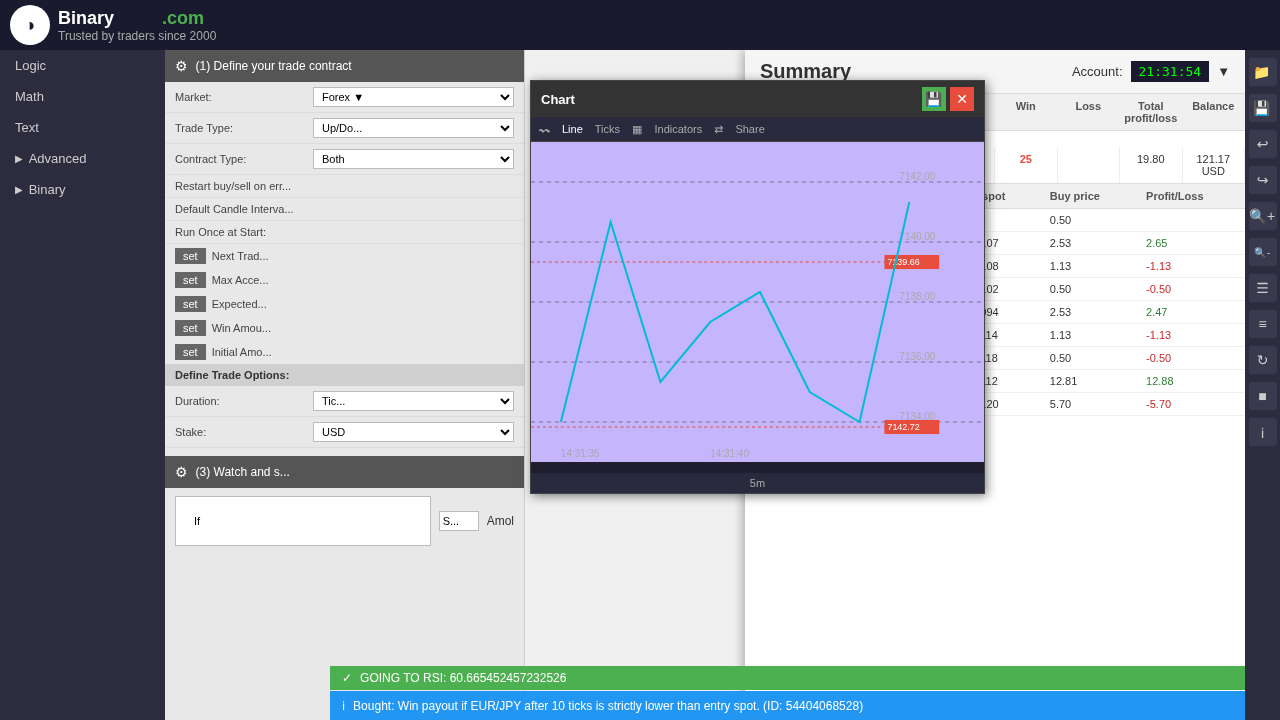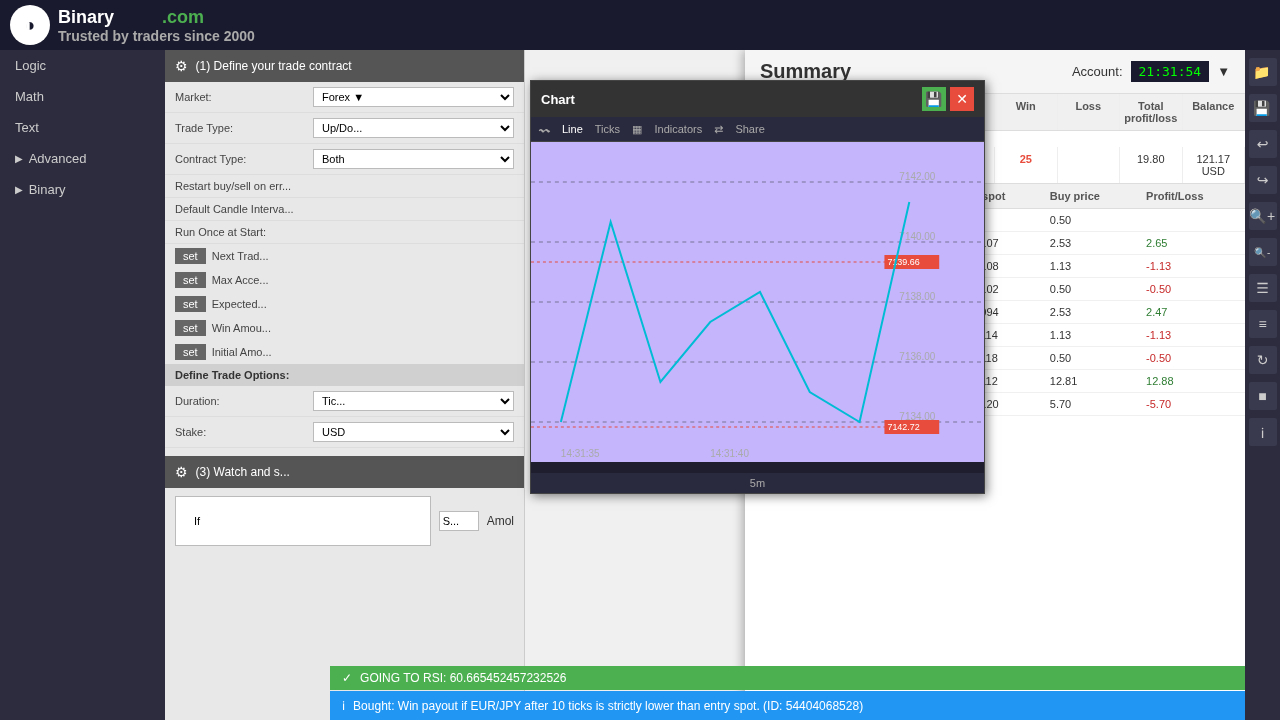--- a/index.html
+++ b/index.html
@@ -5,21 +5,21 @@
     * { box-sizing: border-box; margin: 0; padding: 0; }
     body { background: #1a1a2e; font-family: Arial, sans-serif; font-size: 12px; color: #333; width: 1280px; height: 720px; overflow: hidden; }
 
     
     .top-bar { background: #1a1a2e; height: 50px; display: flex; align-items: center; padding: 0 10px; }
     .logo-area { display: flex; align-items: center; gap: 8px; }
     .logo-circle { width: 40px; height: 40px; border-radius: 50%; background: #fff; display: flex; align-items: center; justify-content: center; font-size: 18px; font-weight: bold; color: #1a1a2e; }
     .logo-text { color: #fff; }
     .logo-text .brand { font-size: 18px; font-weight: bold; }
     .logo-text .brand span { color: #4caf50; margin-left: 48px; }
-    .logo-text .tagline { font-size: 14px; color: #aaa; font-weight: bold; }
+    .logo-text .tagline { font-size: 12px; color: #aaa; }
 
     
     .main-layout { display: flex; height: 670px; }
 
     
     .sidebar { width: 165px; background: #2c2c3e; color: #ccc; padding: 0; flex-shrink: 0; }
     .sidebar-item { padding: 8px 15px; cursor: pointer; font-size: 13px; display: flex; align-items: center; gap: 6px; }
     .sidebar-item .arrow { font-size: 10px; }
 
     

